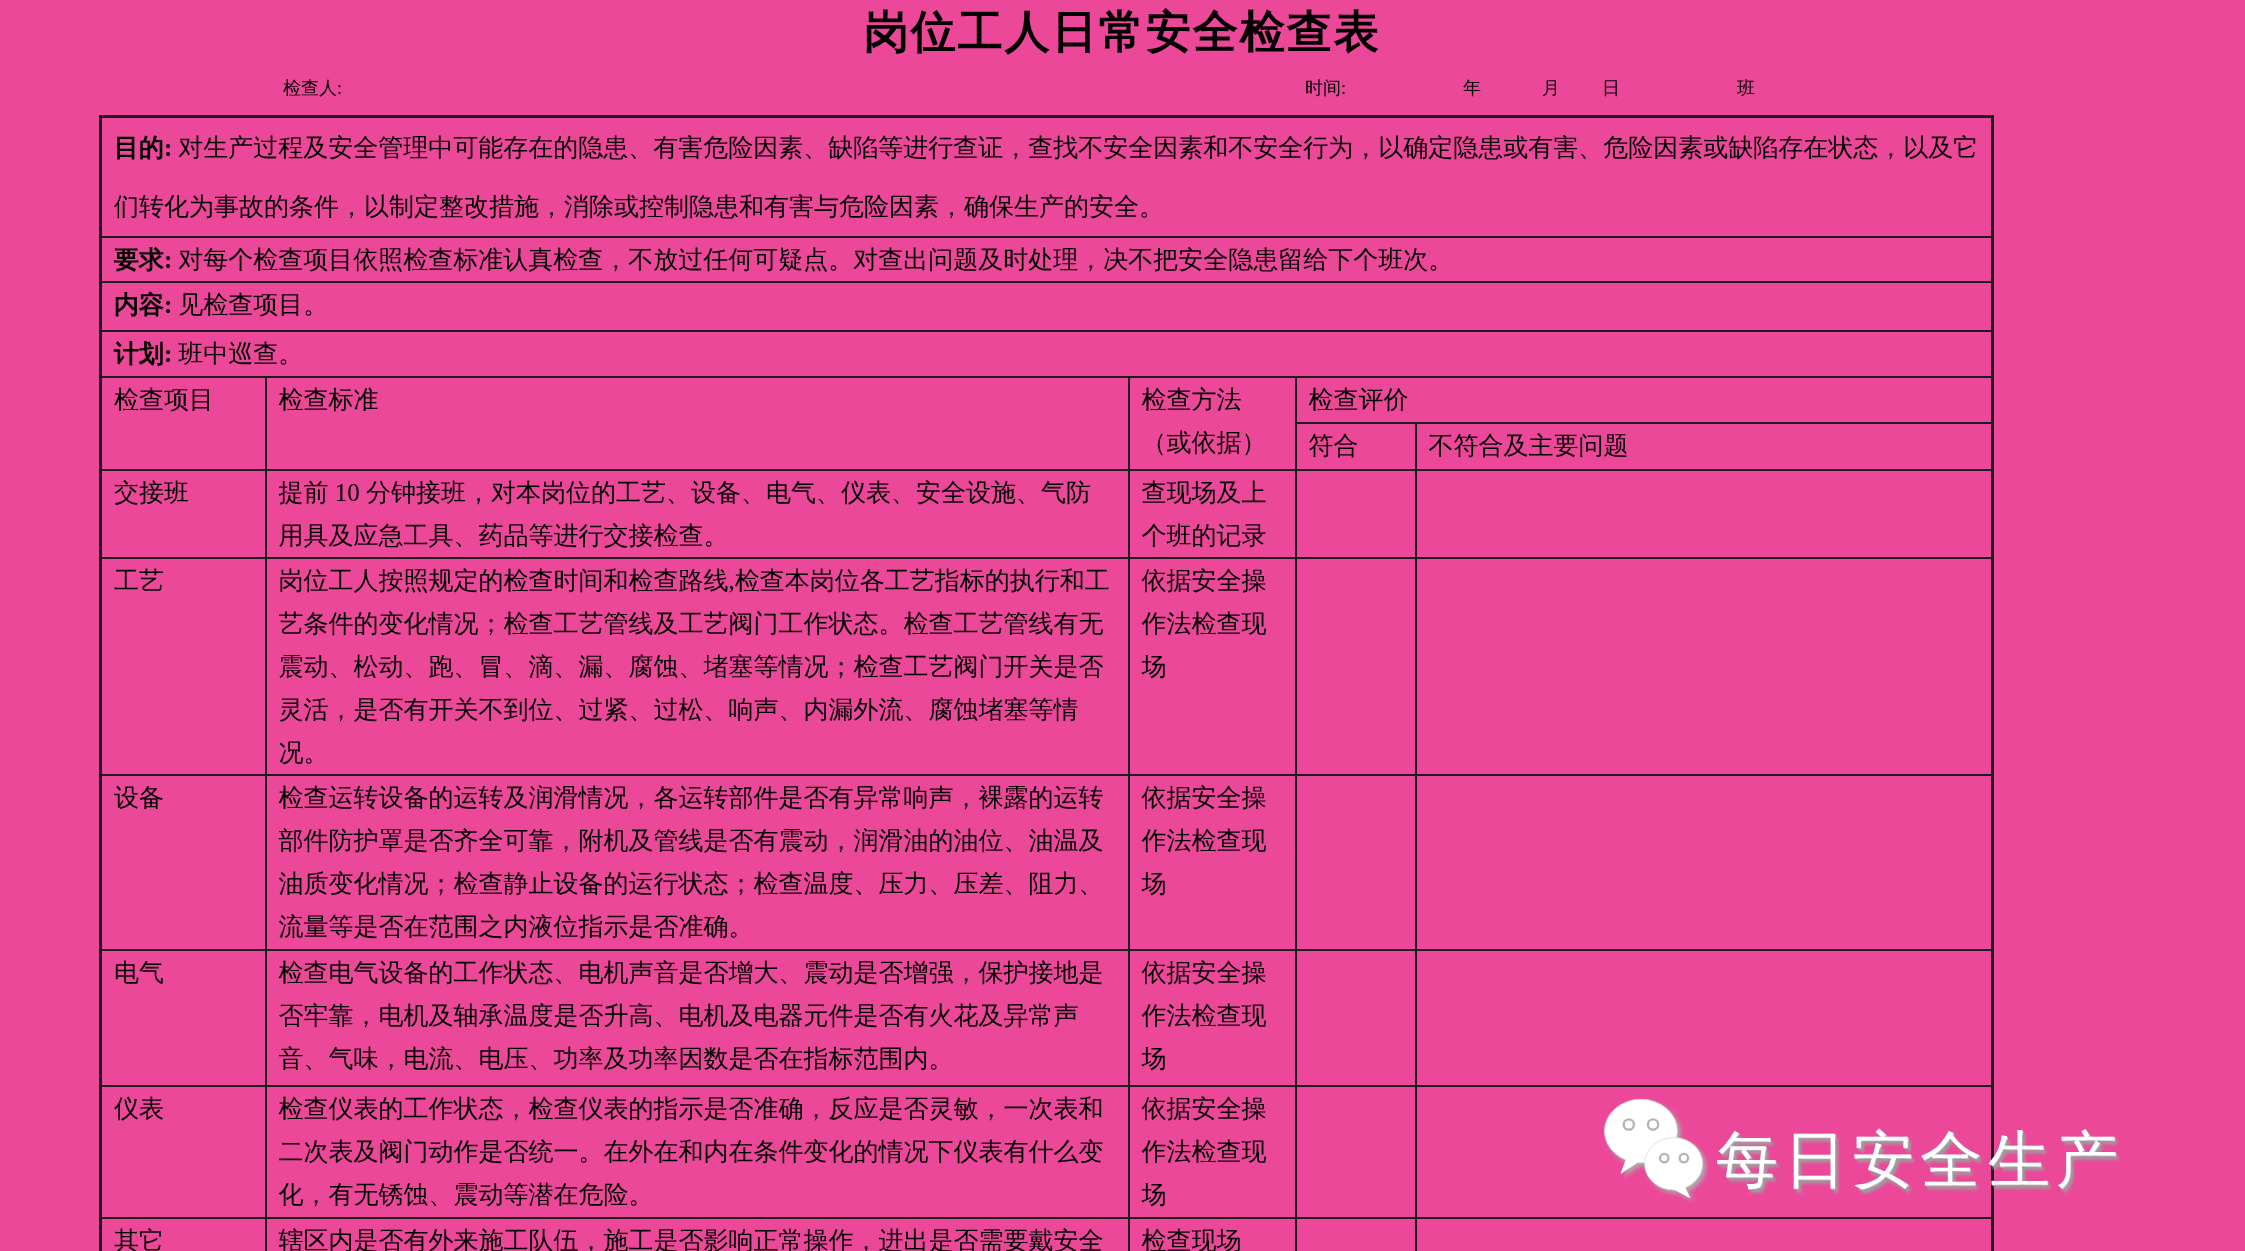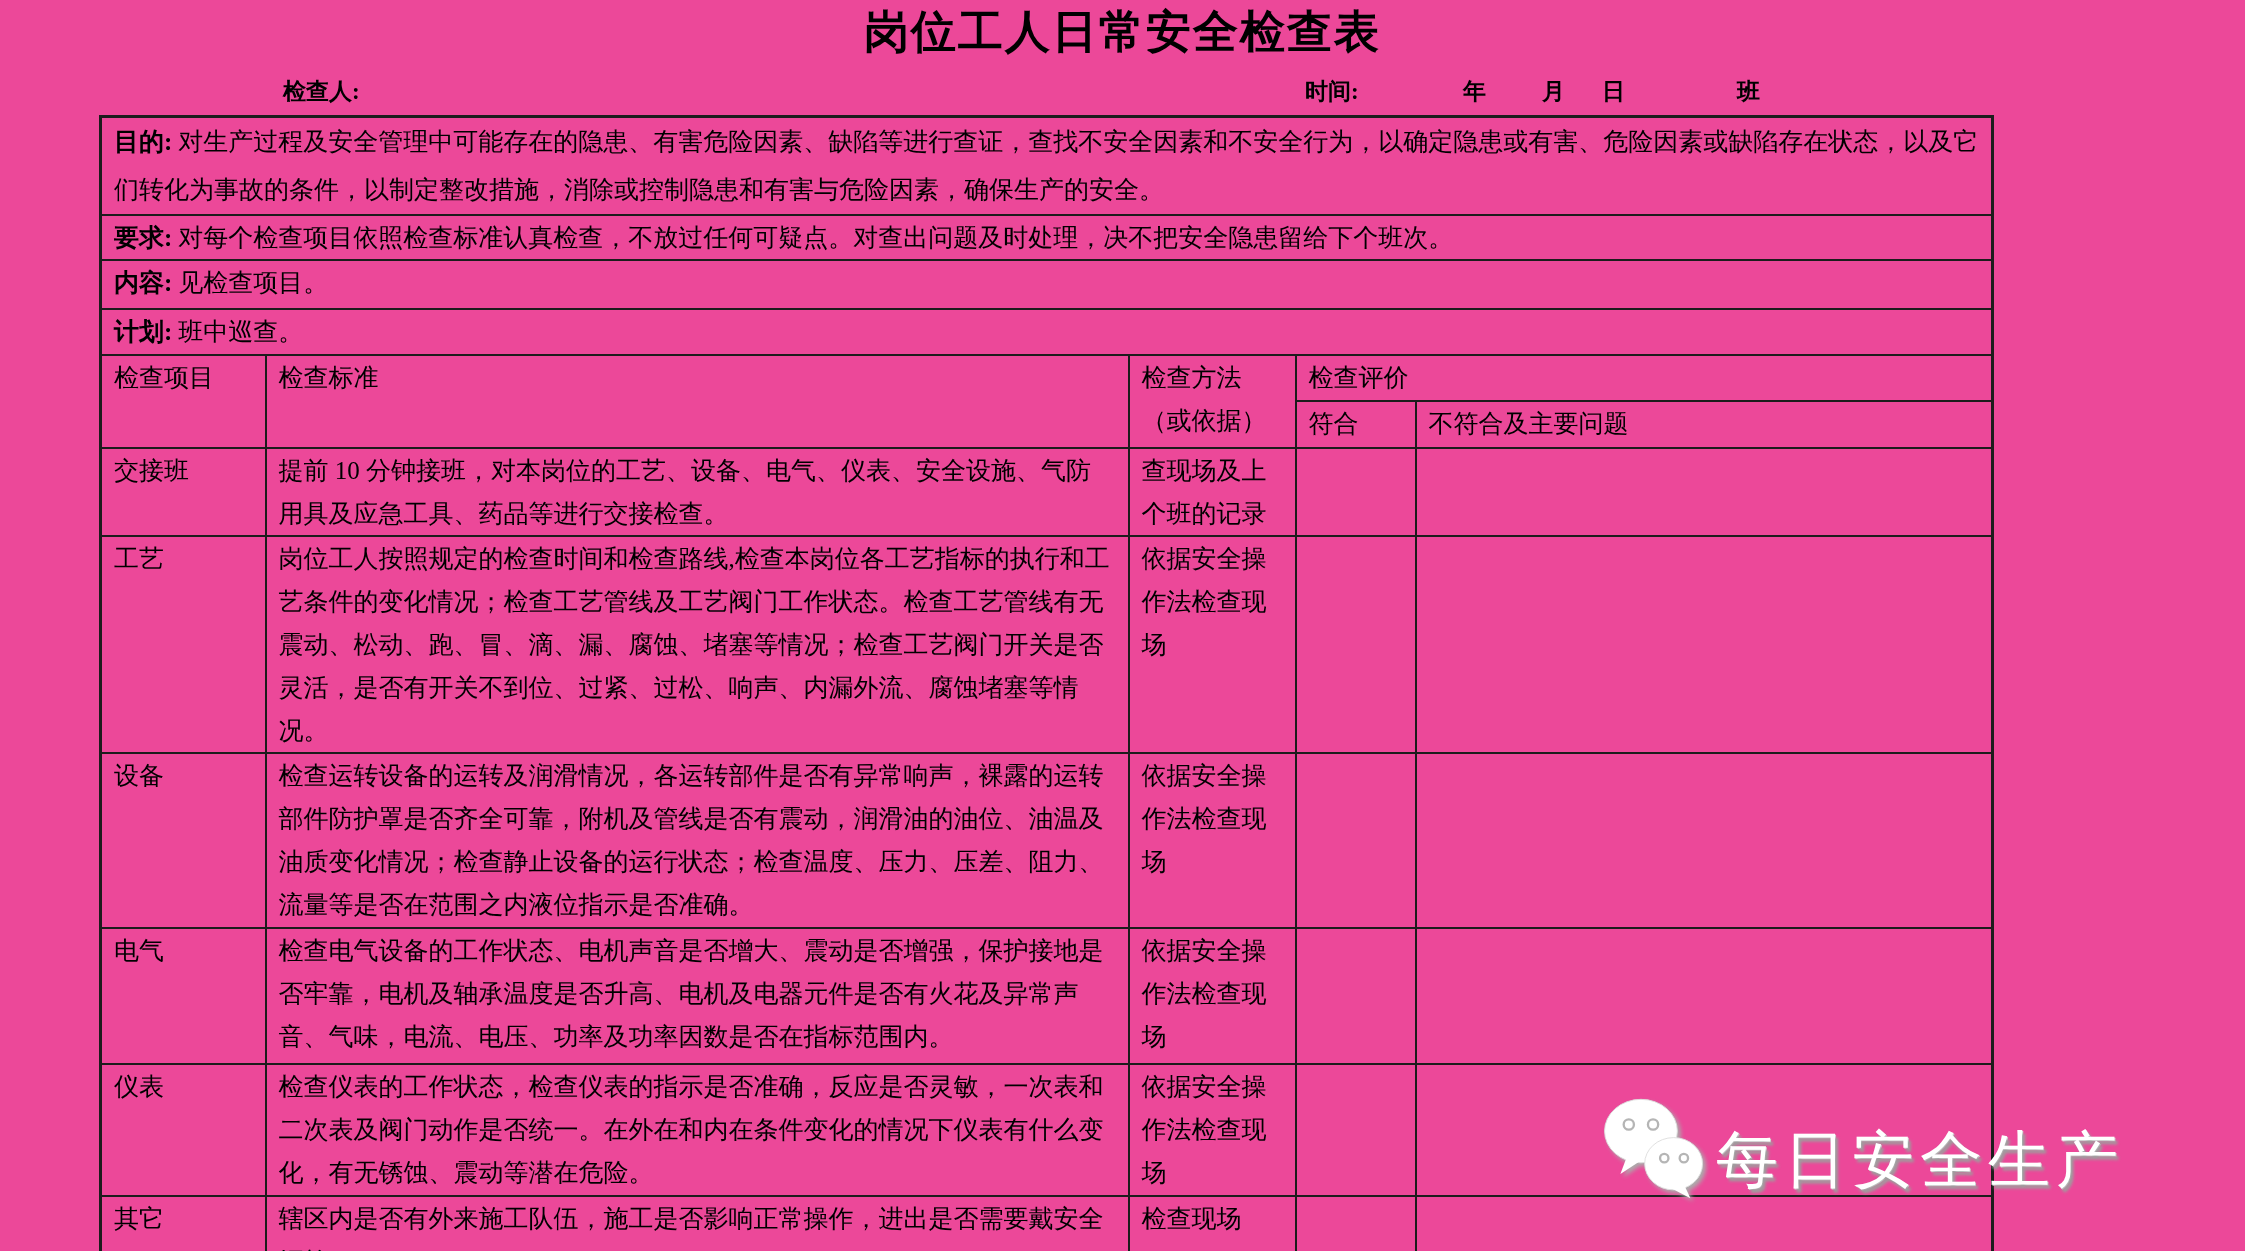--- a/index.html
+++ b/index.html
@@ -10,21 +10,21 @@
     font-family:"Liberation Serif", serif;
     color:#000;
     overflow:hidden;
   }
   .title{
     position:absolute;top:2px;left:0;width:100%;
     text-align:center;
     font-family:"Liberation Sans", sans-serif;
     font-size:45px;font-weight:bold;letter-spacing:2px;
   }
-  .info-row{position:absolute;top:76px;left:0;width:100%;height:40px;font-size:23px;font-weight:bold;}
+  .info-row{position:absolute;top:76px;left:0;width:100%;height:40px;font-size:18px;}
   .info-row span{position:absolute;white-space:nowrap;}
   .lbl-inspector{left:283px;}
   .lbl-time{left:1305px;text-align:center;}
   .lbl-year{left:1463px;}
   .lbl-month{left:1542px;}
   .lbl-day{left:1602px;}
   .lbl-shift{left:1737px;}
 
   table.doc{
     position:absolute;left:99px;top:115px;
@@ -35,21 +35,21 @@
   }
   table.doc td, table.doc th{
     border:2px solid #1c1c1c;
     padding:0 12px;
     vertical-align:top;
     text-align:left;
     font-weight:normal;
     overflow:hidden;
   }
   .sec-label{font-weight:bold;margin-right:6px;}
-  .r-purpose td{height:85px;line-height:48px;}
+  .r-purpose td{height:85px;line-height:59px;}
   .r-req td{height:43px;}
   .r-content td{height:47px;}
   .r-plan td{height:44px;}
   .r-head1 th{height:44px;}
   .r-head2 th{height:45px;}
   td.item-cell{padding-left:26px;}
   td.standard-cell{text-align:justify;}
   td.method-cell{text-align:justify;text-justify:inter-character;padding:0 10px;}
   .r-row1 td{height:80px;}
   .r-row2 td{height:173px;margin-top:28px;}

